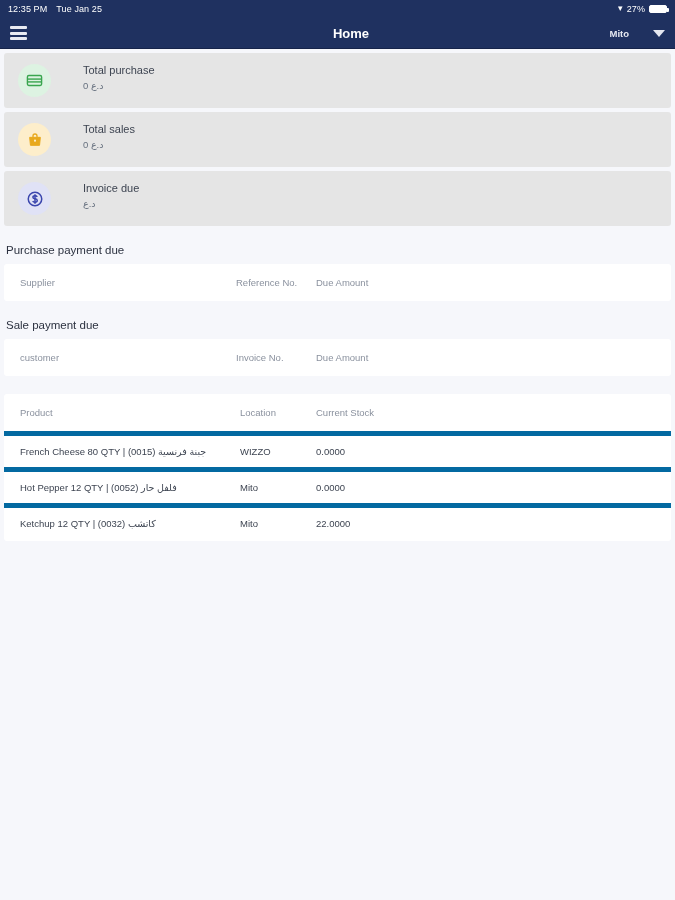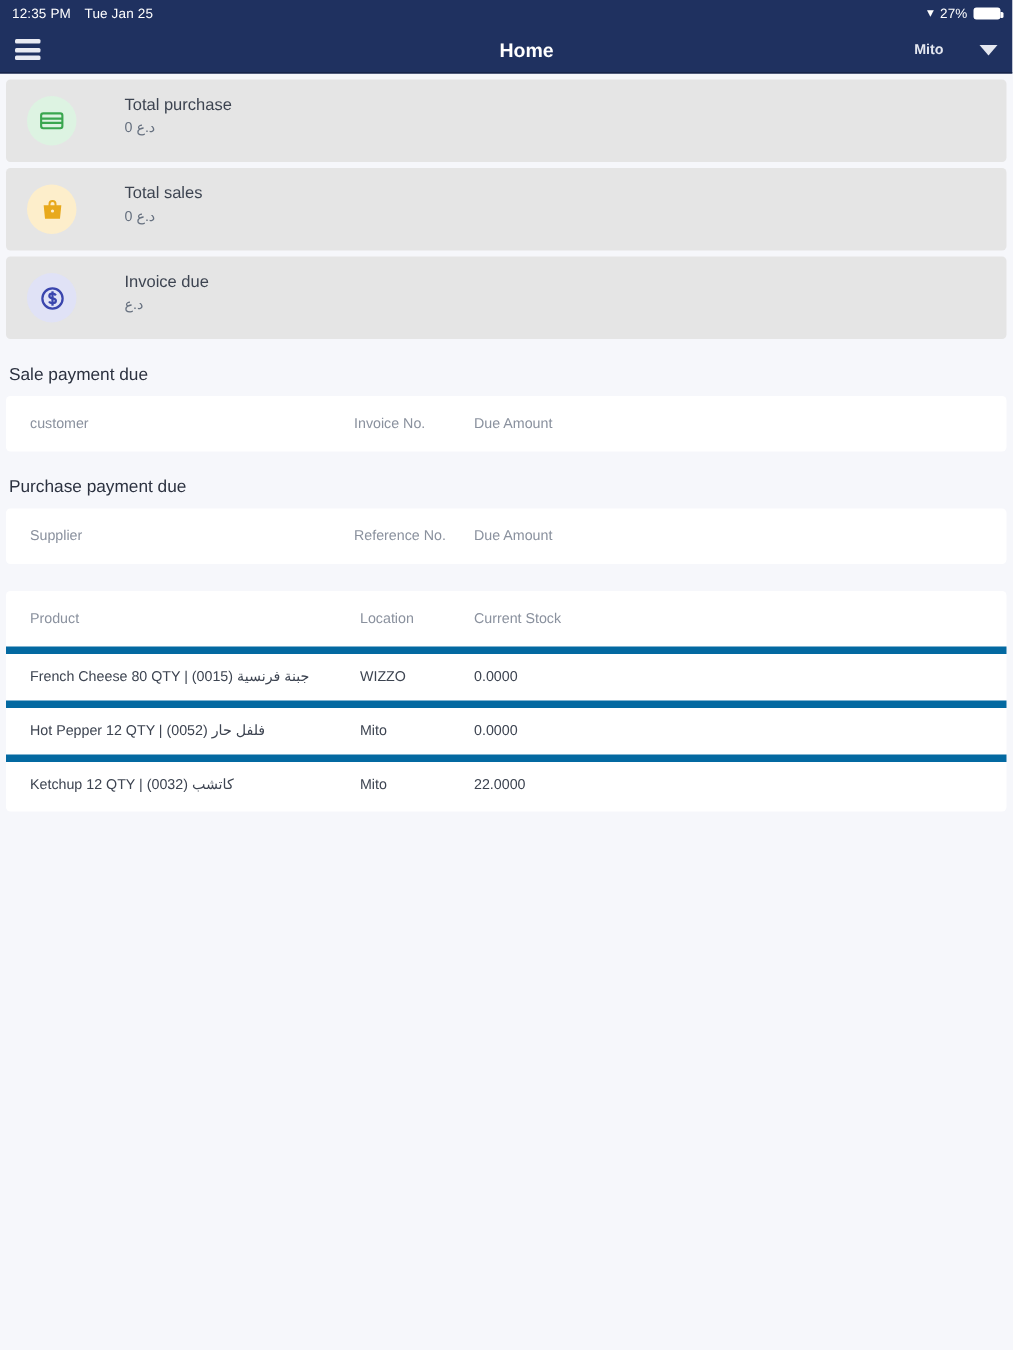--- a/index.html
+++ b/index.html
@@ -231,43 +231,43 @@
       </div>
       <div class="card-text">
         <span class="card-label">Invoice due</span>
         <span class="card-value">د.ع</span>
       </div>
     </div>
 
   </div>
 
   <div class="section">
+    <div class="section-title">Purchase payment due</div>
+    <div class="panel">
+      <table>
+        <thead>
+          <tr>
+            <th class="col-a">Supplier</th>
+            <th class="col-b">Reference No.</th>
+            <th class="col-c">Due Amount</th>
+          </tr>
+        </thead>
+        <tbody></tbody>
+      </table>
+    </div>
+  </div>
+
+  <div class="section">
     <div class="section-title">Sale payment due</div>
     <div class="panel">
       <table>
         <thead>
           <tr>
             <th class="col-a">customer</th>
             <th class="col-b">Invoice No.</th>
-            <th class="col-c">Due Amount</th>
-          </tr>
-        </thead>
-        <tbody></tbody>
-      </table>
-    </div>
-  </div>
-
-  <div class="section">
-    <div class="section-title">Purchase payment due</div>
-    <div class="panel">
-      <table>
-        <thead>
-          <tr>
-            <th class="col-a">Supplier</th>
-            <th class="col-b">Reference No.</th>
             <th class="col-c">Due Amount</th>
           </tr>
         </thead>
         <tbody></tbody>
       </table>
     </div>
   </div>
 
   <div class="section">
     <div class="panel">

